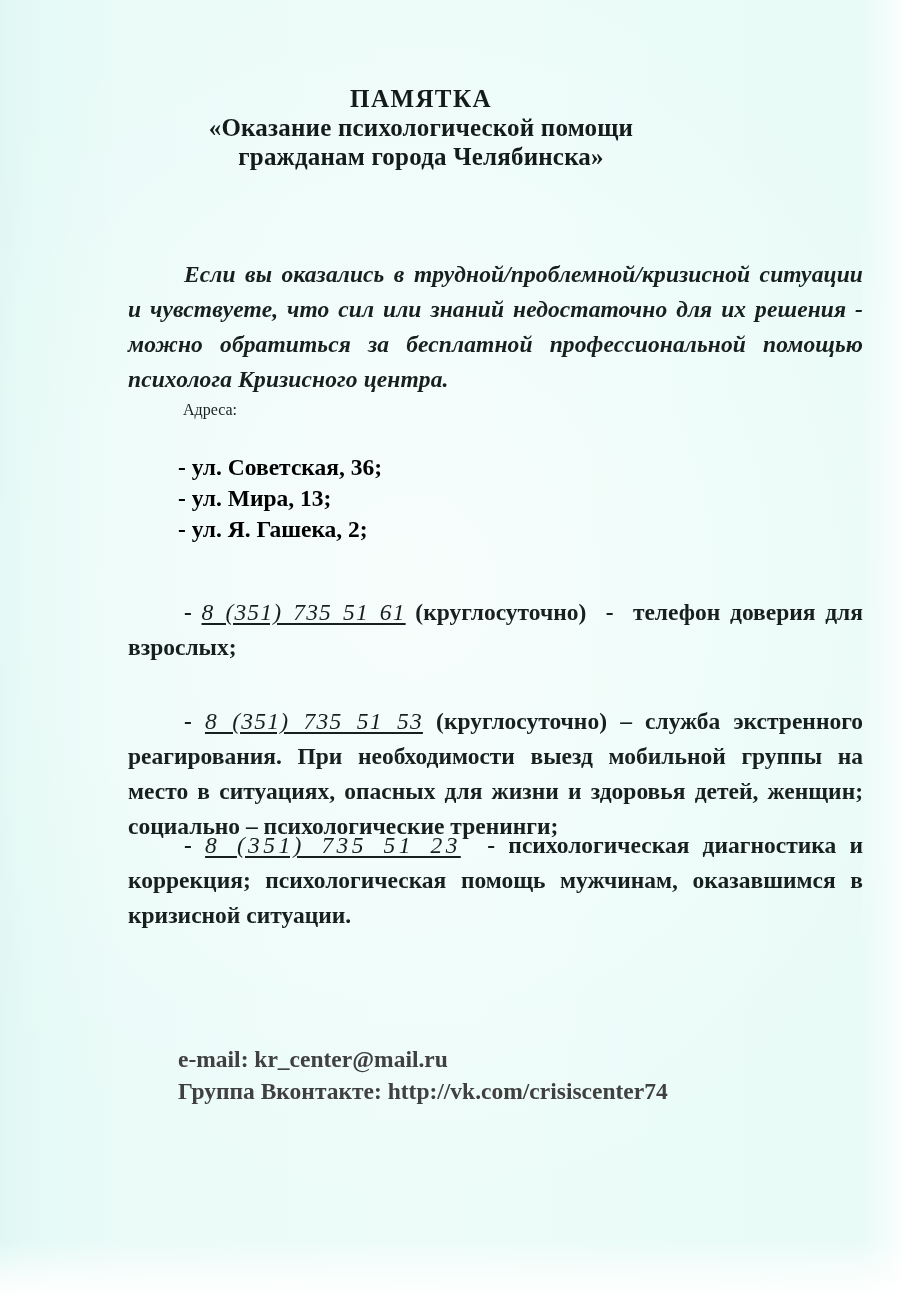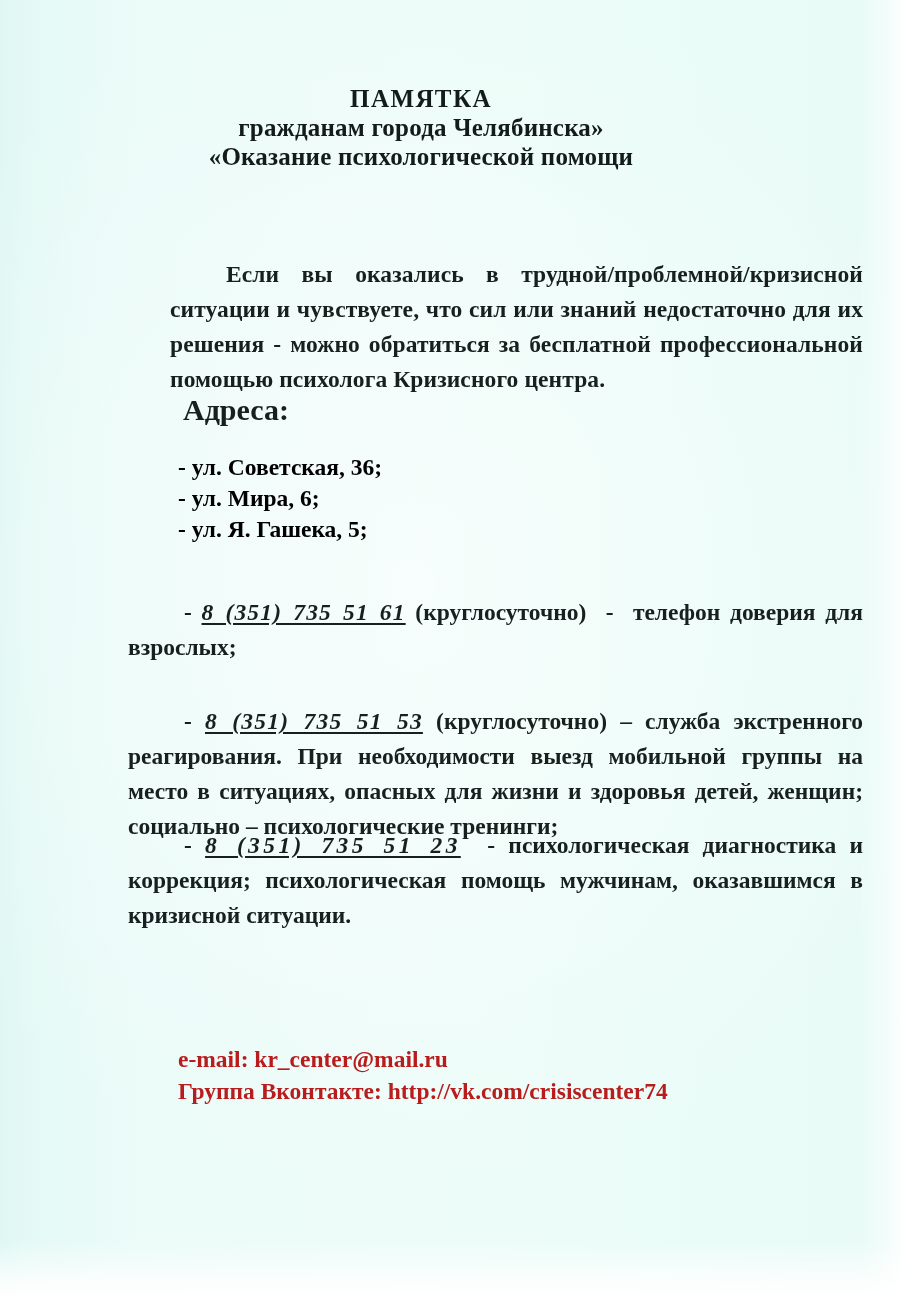--- a/index.html
+++ b/index.html
@@ -83,101 +83,101 @@
   .para {
     font-size: 23.5px;
     line-height: 35px;
     font-weight: bold;
     text-align: justify;
     text-justify: inter-word;
     color: #17201f;
     margin: 0;
   }
   .para.italic {
+    font-style: italic;
     letter-spacing: 0.1px;
-    margin-left: 42px;
   }
   .para .indent {
     display: inline-block;
     width: 56px;
   }
 
   
   .addr-label {
     position: absolute;
     left: 183px;
     top: 395px;
-    font-size: 30px;
-    font-weight: bold;
+    font-size: 16px;
+    font-weight: normal;
     line-height: 30px;
     color: #17201f;
   }
   .addr-list {
     position: absolute;
     left: 178px;
     top: 452px;
     font-size: 23.5px;
     font-weight: bold;
     line-height: 31px;
     color: #000000;
   }
   .addr-item { white-space: nowrap; }
 
   
   .phone {
     font-style: italic;
-    font-weight: bold;
+    font-weight: normal;
     text-decoration: underline;
     text-underline-offset: 3px;
     letter-spacing: 1.2px;
     white-space: nowrap;
   }
   .phone.wide { letter-spacing: 3.4px; }
   .upright {
     font-style: normal;
     font-weight: bold;
     letter-spacing: 0;
   }
 
   
   .contacts {
     position: absolute;
     left: 178px;
     top: 1043px;
     font-size: 23.5px;
     font-weight: bold;
     line-height: 32px;
-    color: #b91c1c;
+    color: #404040;
   }
   .contact-line { white-space: nowrap; }
 </style>
 </head>
 <body>
 
 <div id="page-sheet"></div>
 
 <div id="doc">
 
   <div class="title-block">
     <div class="title-line t1">ПАМЯТКА</div>
+    <div class="title-line">«Оказание психологической помощи</div>
     <div class="title-line">гражданам города Челябинска»</div>
-    <div class="title-line">«Оказание психологической помощи</div>
   </div>
 
   <div class="col" style="top:257px;">
     <p class="para italic"><span class="indent"></span><span>Если вы оказались в трудной/проблемной/кризисной ситуации и чувствуете, что сил или знаний недостаточно для их решения - можно обратиться за бесплатной профессиональной помощью психолога Кризисного центра.</span></p>
   </div>
 
   <div class="addr-label">Адреса:</div>
 
   <div class="addr-list">
 
     <div class="addr-item">- ул. Советская, 36;</div>
-    <div class="addr-item">- ул. Мира, 6;</div>
-    <div class="addr-item">- ул. Я. Гашека, 5;</div>
+    <div class="addr-item">- ул. Мира, 13;</div>
+    <div class="addr-item">- ул. Я. Гашека, 2;</div>
   </div>
 
   <div class="col" style="top:595px;">
     <p class="para"><span class="indent"></span><span>-</span>&nbsp;<span class="phone">8 (351) 735 51 61</span>&nbsp;<span class="upright">(круглосуточно)</span>&nbsp; <span class="upright">-</span>&nbsp; <span class="upright">телефон доверия для взрослых;</span></p>
   </div>
 
   <div class="col" style="top:676px;margin-top:28px;">
     <p class="para"><span class="indent"></span><span>-</span>&nbsp;<span class="phone">8 (351) 735 51 53</span>&nbsp;<span class="upright">(круглосуточно)</span> <span class="upright">–</span> <span class="upright">служба экстренного реагирования. При необходимости выезд мобильной группы на место в ситуациях, опасных для жизни и здоровья детей, женщин; социально – психологические тренинги;</span></p>
   </div>
 

